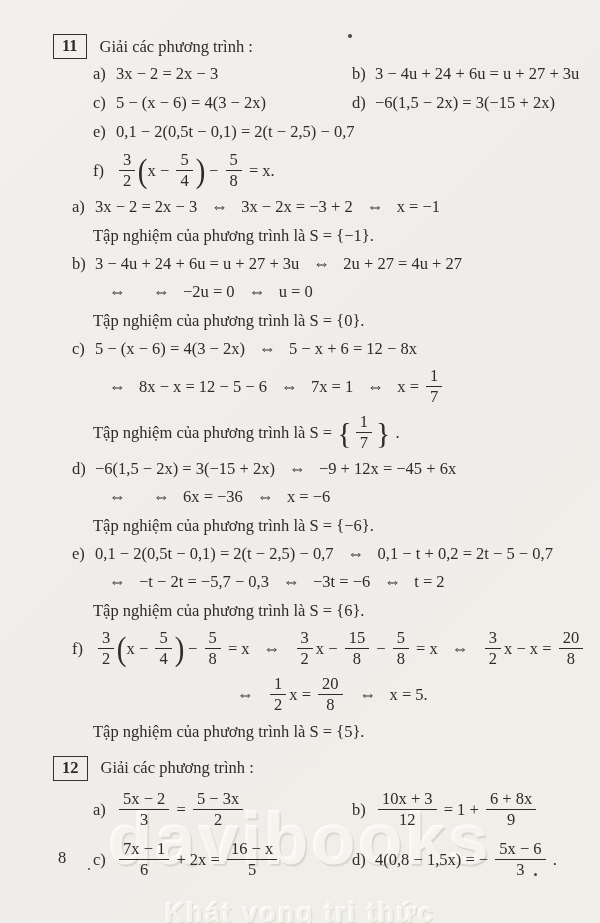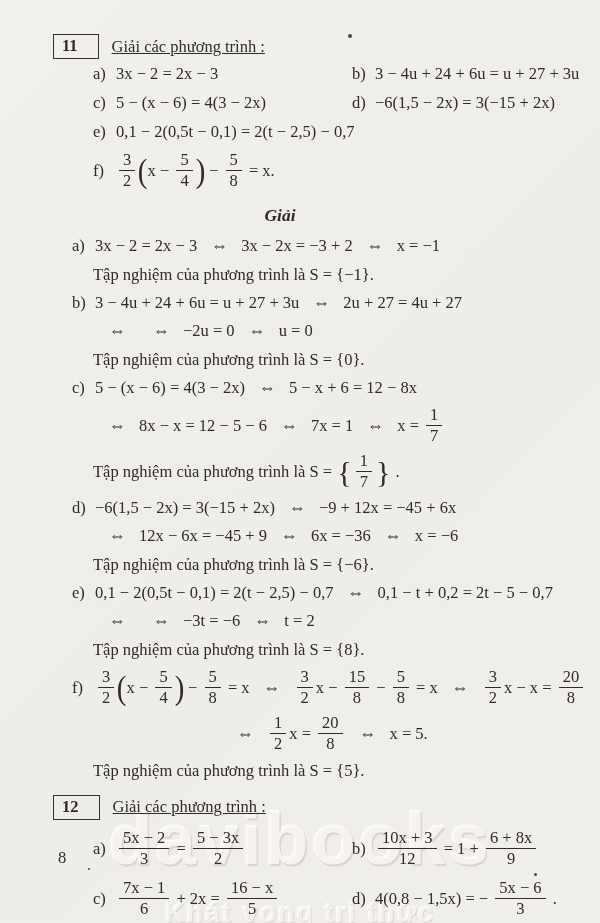--- a/index.html
+++ b/index.html
@@ -11,26 +11,26 @@
     color:#2e2b28;
     font-size:16.5px;
     overflow:hidden;
   }
   .content{position:relative;z-index:2;}
   
   .p-header{display:flex;align-items:center;margin:34px 0 4px 53px;}
   .p-num{
     border:1.6px solid #35322e;
     font-weight:bold;
-    padding:0px 20px 1px 8px;
+    padding:0px 8px 1px 8px;
     margin-right:13px;
     font-size:16.5px;
     line-height:22px;
   }
-  .p-title{font-size:16.5px;text-decoration:underline;}
+  .p-title{font-size:16.5px;}
   
   .prow{position:relative;margin-left:93px;margin-top:5px;min-height:24px;}
   .prow .right{position:absolute;left:259px;top:0;}
   
   .mline{display:flex;align-items:center;white-space:nowrap;}
   .mlabel{display:inline-block;width:23px;flex:0 0 23px;}
   .mt{white-space:pre;}
   .arr{margin:0 14px;font-size:17px;letter-spacing:-1px;}
   .fr{display:inline-flex;flex-direction:column;text-align:center;margin:0 3px;vertical-align:middle;}
   .fr .n{display:block;padding:0 4px 1px 4px;border-bottom:1.3px solid #2e2b28;line-height:1.12;}
@@ -126,21 +126,20 @@
           <span class="bp">)</span>
           <span class="mt"> − </span>
           <span class="fr">
             <span class="n">5</span>
             <span class="d">8</span>
           </span>
           <span class="mt"> = x.</span>
         </div>
     </div>
 
-    <div class="giai">Giải</div>
 
     <div class="mline sline">
         <span class="mlabel">a)</span>
         <span class="mt">3x − 2 = 2x − 3</span>
         <span class="arr">⇔</span>
         <span class="mt">3x − 2x = −3 + 2</span>
         <span class="arr">⇔</span>
         <span class="mt">x = −1</span>
       </div>
     <div class="mline sline note">
@@ -191,44 +190,44 @@
         <span class="mt"> .</span>
       </div>
     <div class="mline sline">
         <span class="mlabel">d)</span>
         <span class="mt">−6(1,5 − 2x) = 3(−15 + 2x)</span>
         <span class="arr">⇔</span>
         <span class="mt">−9 + 12x = −45 + 6x</span>
       </div>
     <div class="mline sline nolabel">
         <span class="arr">⇔</span>
-        <span class="mt">12x − 6x = −45 + 9</span>
         <span class="arr">⇔</span>
         <span class="mt">6x = −36</span>
         <span class="arr">⇔</span>
         <span class="mt">x = −6</span>
       </div>
     <div class="mline sline note">
         <span class="mt">Tập nghiệm của phương trình là S = {−6}.</span>
       </div>
     <div class="mline sline">
         <span class="mlabel">e)</span>
         <span class="mt">0,1 − 2(0,5t − 0,1) = 2(t − 2,5) − 0,7</span>
         <span class="arr">⇔</span>
         <span class="mt">0,1 − t + 0,2 = 2t − 5 − 0,7</span>
       </div>
     <div class="mline sline nolabel">
         <span class="arr">⇔</span>
+        <span class="mt">−t − 2t = −5,7 − 0,3</span>
         <span class="arr">⇔</span>
         <span class="mt">−3t = −6</span>
         <span class="arr">⇔</span>
         <span class="mt">t = 2</span>
       </div>
     <div class="mline sline note">
-        <span class="mt">Tập nghiệm của phương trình là S = {8}.</span>
+        <span class="mt">Tập nghiệm của phương trình là S = {6}.</span>
       </div>
     <div class="mline sline fline">
         <span class="mlabel">f)</span>
         <span class="fr">
           <span class="n">3</span>
           <span class="d">2</span>
         </span>
         <span class="bp">(</span>
         <span class="mt">x − </span>
         <span class="fr">

